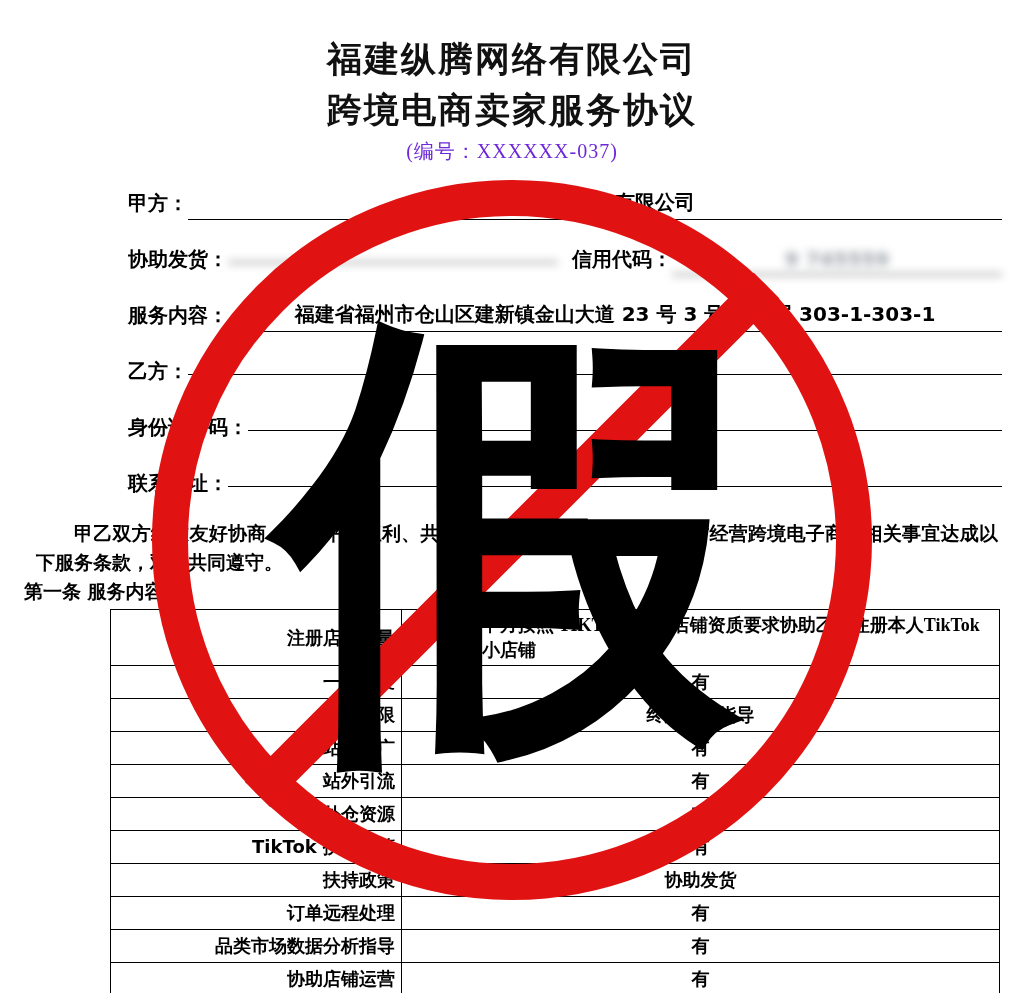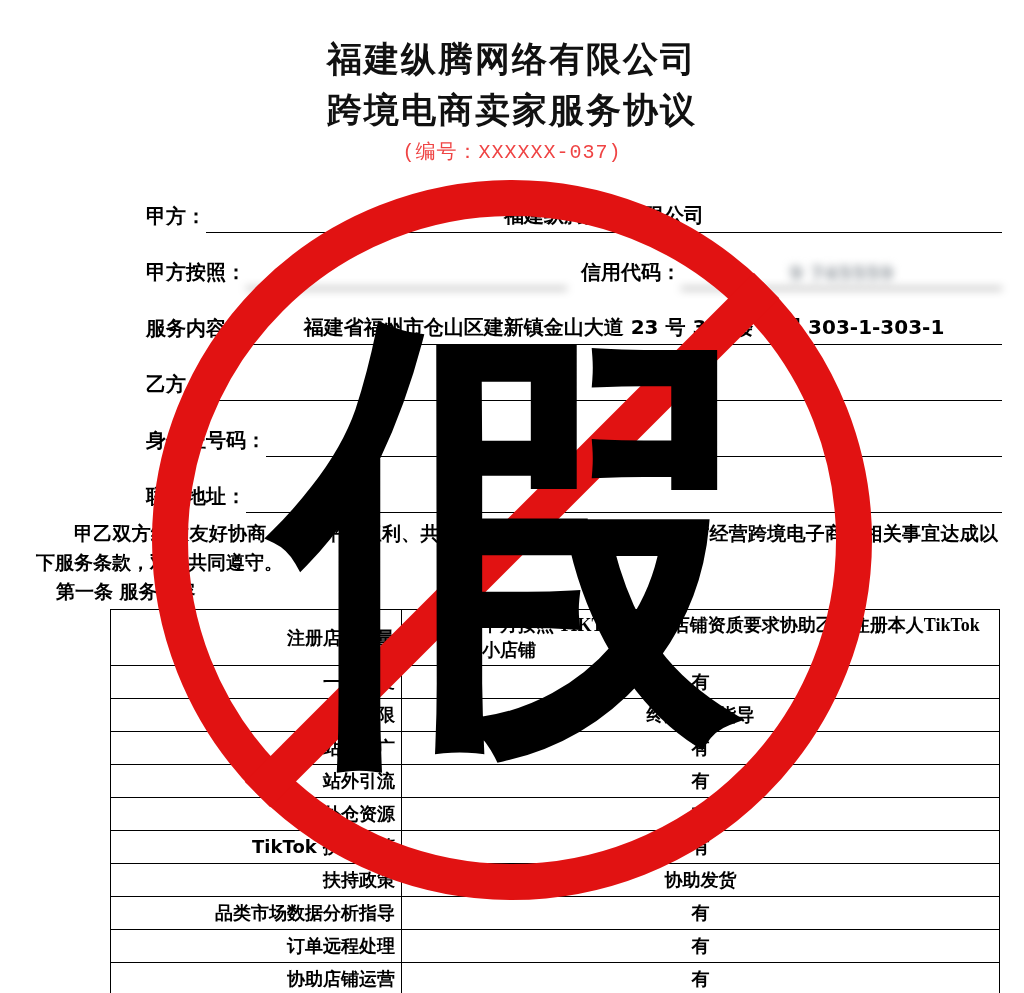--- a/index.html
+++ b/index.html
@@ -38,37 +38,36 @@
   }
   .doc-title-1, .doc-title-2 {
     font-family: "DejaVu Serif", serif;
     font-weight: bold;
     font-size: 35px;
     letter-spacing: 2px;
     line-height: 1.45;
     color: #111;
   }
   .doc-subtitle {
-    font-family: Liberation Mono, monospace;
+    font-family: Liberation Serif, serif;
     font-size: 20px;
     letter-spacing: 1px;
     margin-top: 2px;
-    color: #ef4444;
+    color: #6d28d9;
   }
 
   
   .fields {
     margin-top: 12px;
     padding: 0 22px 0 128px;
   }
   .field-row {
     display: flex;
-    align-items: flex-end;
+    align-items: center;
     height: 56px;
-    margin-left: 18px;
   }
   .field-label {
     font-family: "DejaVu Sans", sans-serif;
     font-weight: bold;
     font-size: 20px;
     white-space: nowrap;
     padding-bottom: 3px;
   }
   .field-value {
     flex: 1;
@@ -96,21 +95,21 @@
     font-size: 19px;
     line-height: 1.55;
     text-align: justify;
   }
   .body-text p { margin: 0; }
   .indent { text-indent: 2em; }
   .section-heading {
     font-family: "DejaVu Sans", sans-serif;
     font-weight: bold;
     font-size: 19px;
-    padding: 2px 0 4px 56px;
+    padding: 2px 0 4px 24px;
   }
 
   
   .svc-table {
     margin: 0 22px 0 110px;
     border-collapse: collapse;
     width: 890px;
     table-layout: fixed;
   }
   .svc-table td {
@@ -184,21 +183,21 @@
     </div>
 
     <div class="fields">
 
       <div class="field-row">
         <span class="field-label">甲方：</span>
         <span class="field-value">福建纵腾网络有限公司</span>
       </div>
 
       <div class="field-row">
-        <span class="field-label">甲方按照：</span>
+        <span class="field-label">协助发货：</span>
         <span class="field-value blurred"></span>
         <span class="field-gap"></span>
         <span class="field-label">信用代码：</span>
         <span class="field-value blurred">9                745559</span>
       </div>
 
       <div class="field-row">
         <span class="field-label">服务内容：</span>
         <span class="field-value">福建省福州市仓山区建新镇金山大道 23 号 3 号楼 4 层 303-1-303-1</span>
       </div>
@@ -254,25 +253,25 @@
         </tr>
         <tr>
           <td class="key">TikTok 扶持政策</td>
           <td class="val">有</td>
         </tr>
         <tr>
           <td class="key">扶持政策</td>
           <td class="val">协助发货</td>
         </tr>
         <tr>
+          <td class="key">订单远程处理</td>
+          <td class="val">有</td>
+        </tr>
+        <tr>
           <td class="key">品类市场数据分析指导</td>
-          <td class="val">有</td>
-        </tr>
-        <tr>
-          <td class="key">订单远程处理</td>
           <td class="val">有</td>
         </tr>
         <tr>
           <td class="key">协助店铺运营</td>
           <td class="val">有</td>
         </tr>
 
       </tbody>
     </table>
 

